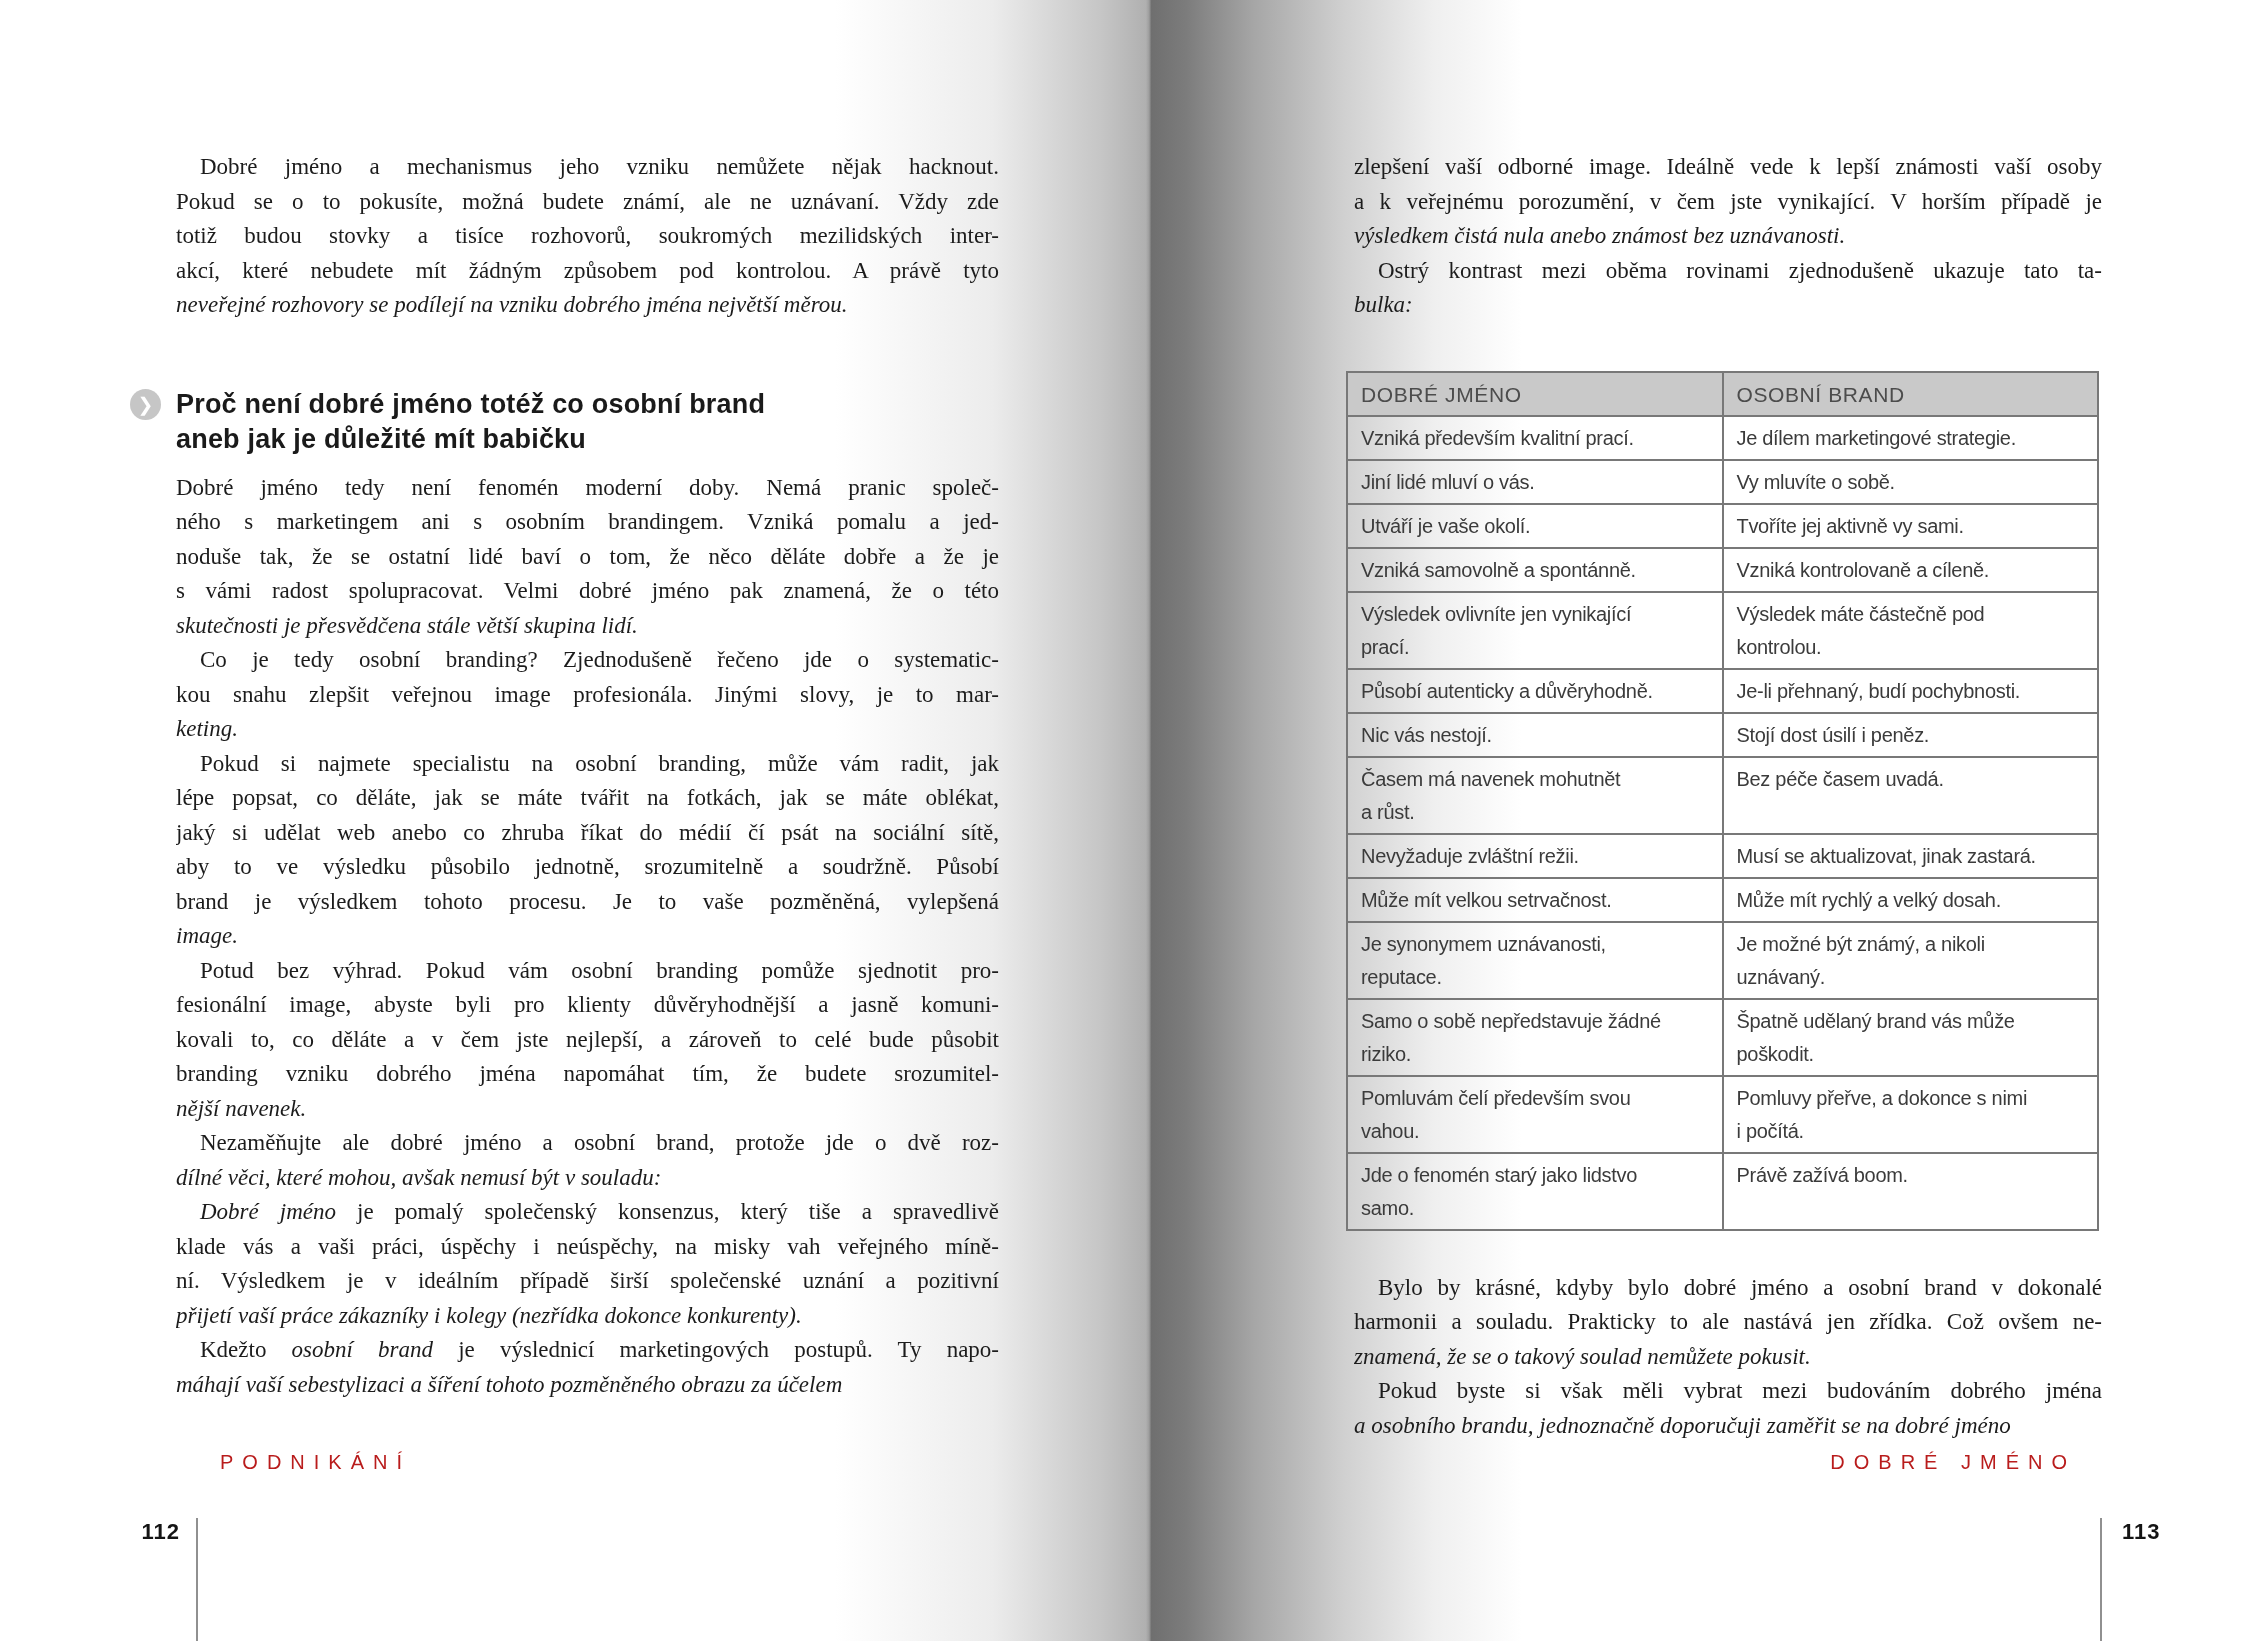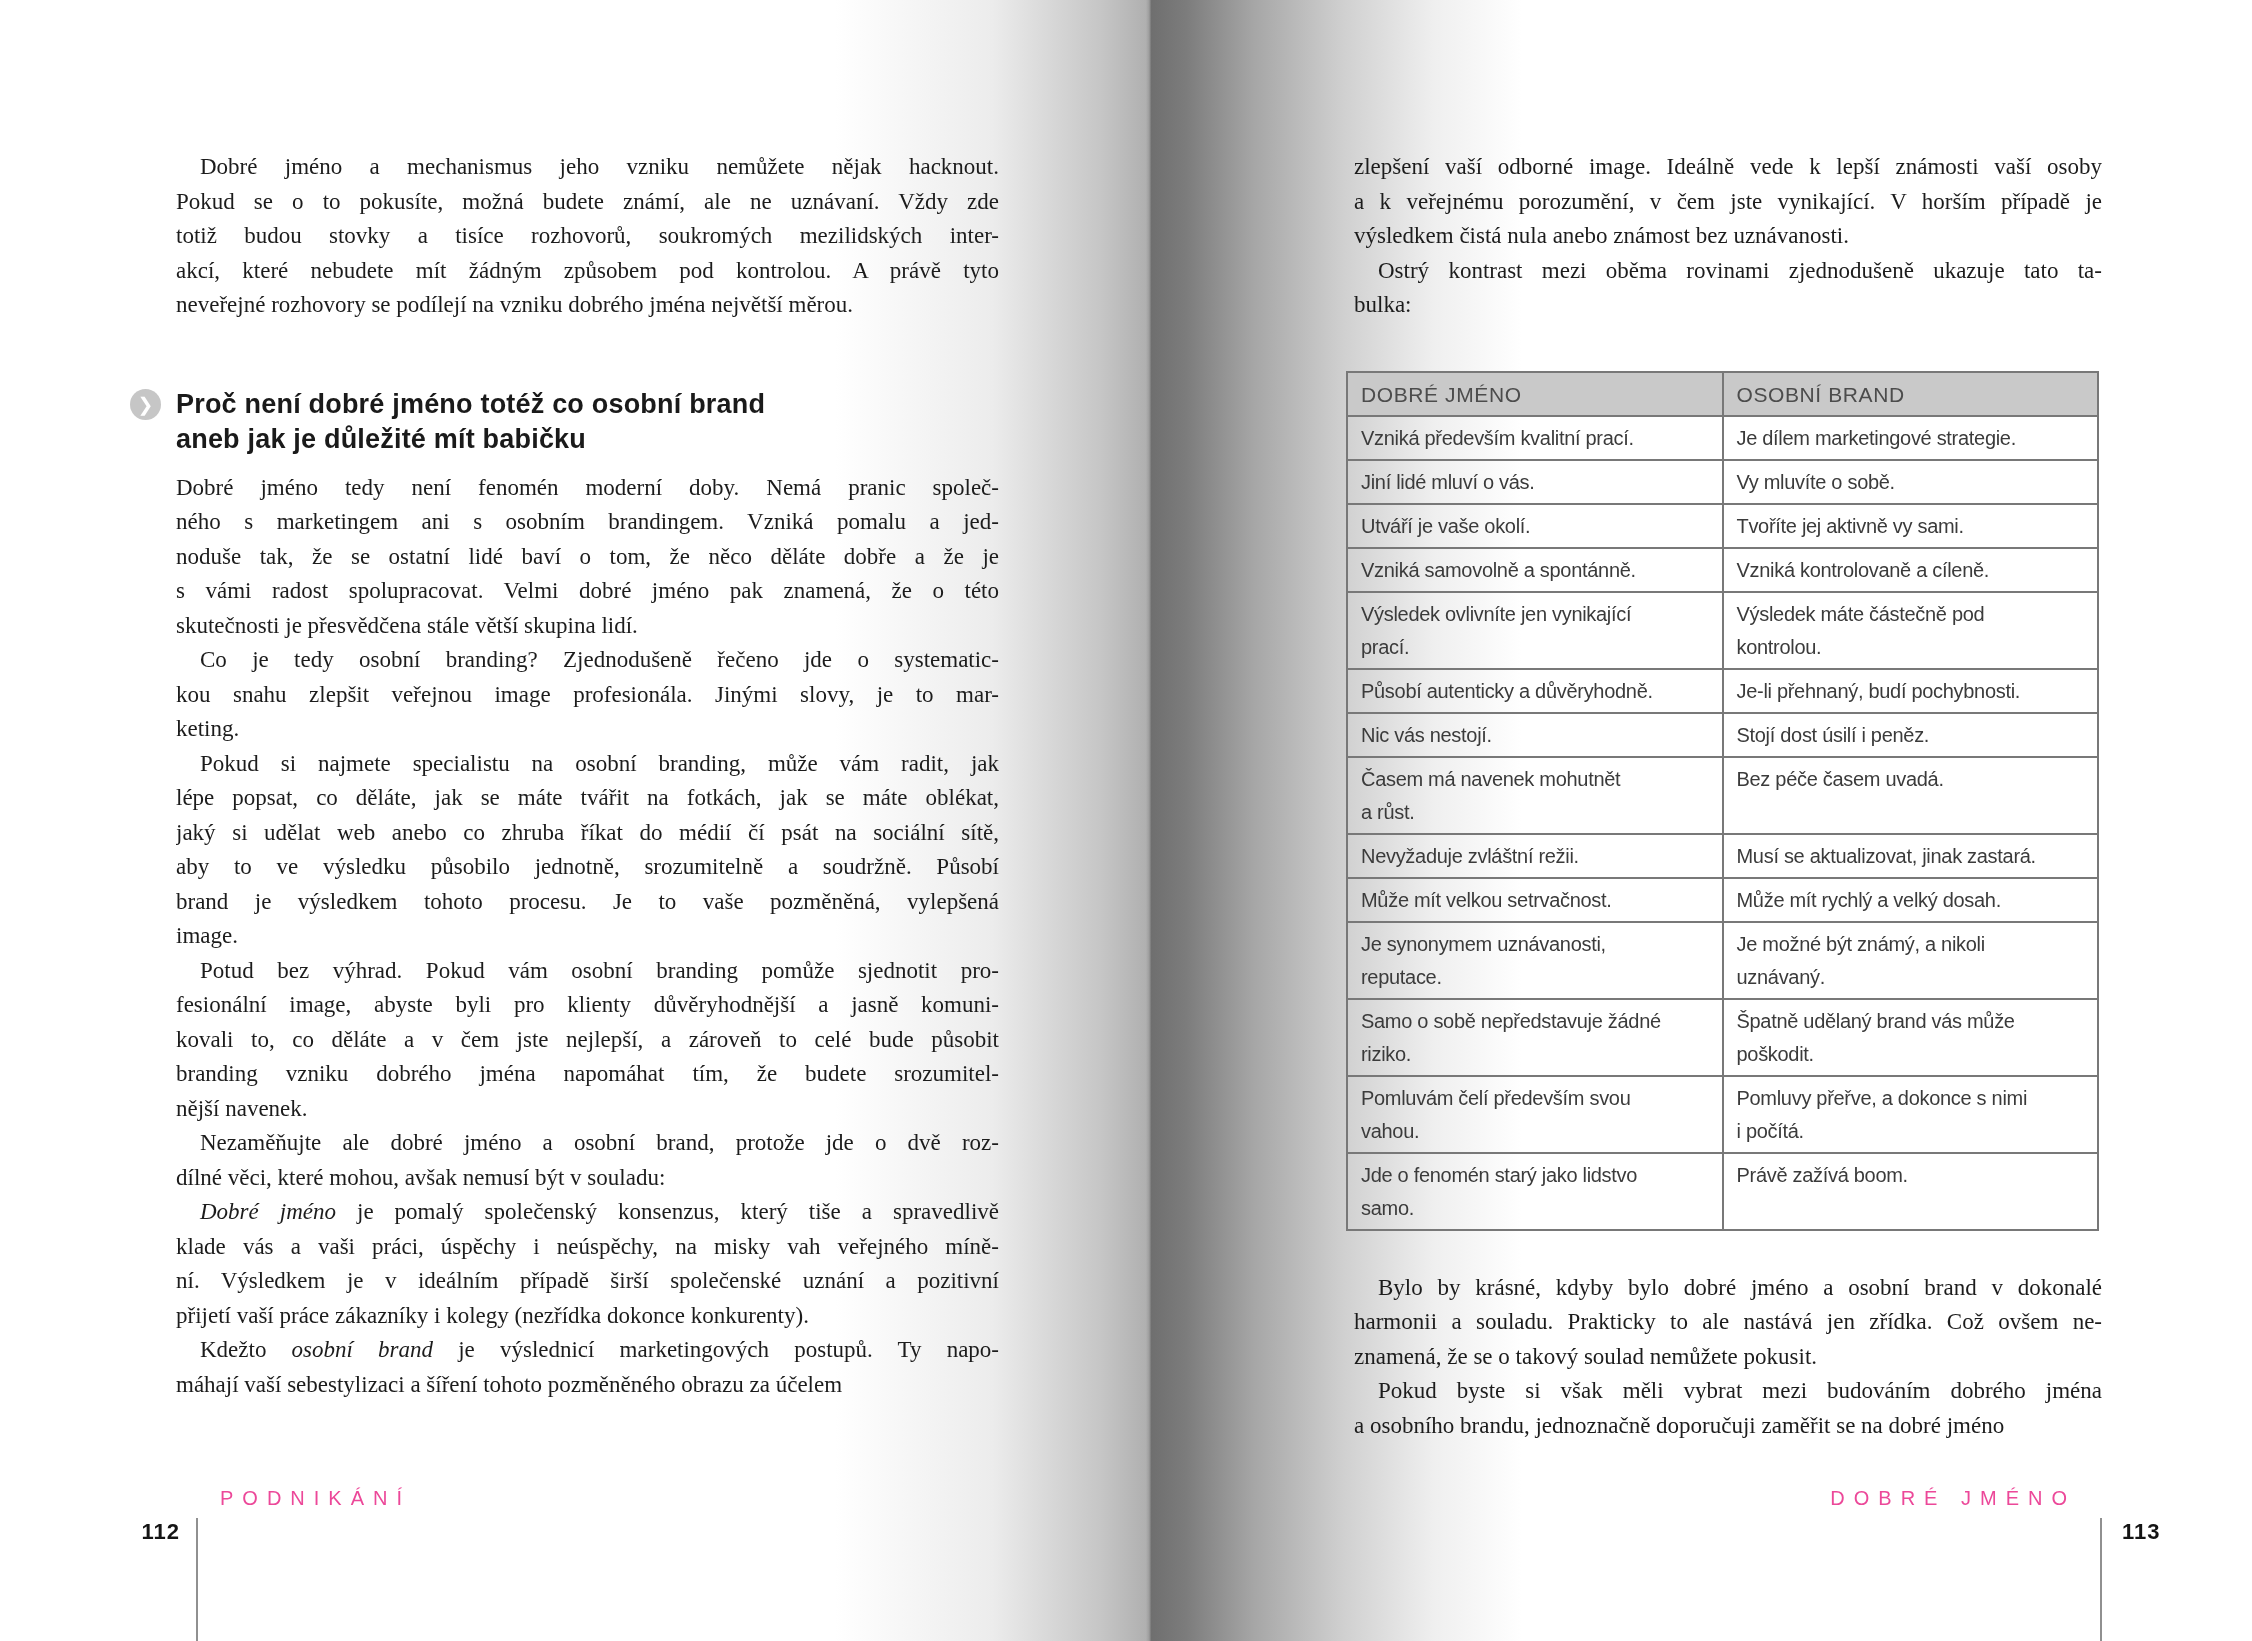--- a/index.html
+++ b/index.html
@@ -24,21 +24,21 @@
       #7c7c7c 51.6%,
       #a6a6a6 54.6%,
       #d0d0d0 58.6%,
       #efefef 62.6%,
       #ffffff 66.5%,#ffffff 100%);
   }
   .textcol{position:absolute;top:150px;font-size:23px;line-height:34.5px;}
   .left-col{left:152px;width:823px;}
   .right-col{left:1330px;width:748px;}
   .tl{text-align:justify;text-align-last:justify;height:34.5px;overflow:hidden;}
-  .tl.last{text-align-last:left;}
+  .tl.last{text-align-last:left;font-style:italic;}
   .tl.indent{text-indent:24px;}
   .it{font-style:italic;}
   .section-heading{
     position:relative;
     margin-top:64px;margin-bottom:14px;
     font-family:"Liberation Sans",sans-serif;
     font-weight:bold;font-size:27px;line-height:35px;
     color:#1a1a1a;letter-spacing:0.2px;
   }
   .heading-bullet{
@@ -70,23 +70,23 @@
     position:absolute;top:1519px;
     font-family:"Liberation Sans",sans-serif;font-weight:bold;
     font-size:22px;color:#141414;letter-spacing:1px;
   }
   .footer-num.left{left:112px;width:44px;text-align:right;}
   .footer-num.right{left:2098px;}
   .footer-rule{position:absolute;top:1518px;width:2px;height:123px;background:#909090;}
   .footer-rule.left{left:172px;}
   .footer-rule.right{left:2076px;}
   .footer-label{
-    position:absolute;top:1487px;
+    position:absolute;top:1451px;
     font-family:"Liberation Sans",sans-serif;
-    font-size:20px;color:#ec4899;letter-spacing:9px;white-space:nowrap;
+    font-size:20px;color:#b91c1c;letter-spacing:9px;white-space:nowrap;
   }
   .footer-label.left{left:196px;}
   .footer-label.right{left:1650px;width:402px;text-align:right;}
 </style>
 </head>
 <body>
 
 <div class="spread">
   <div class="gutter-shadow"></div>
 

